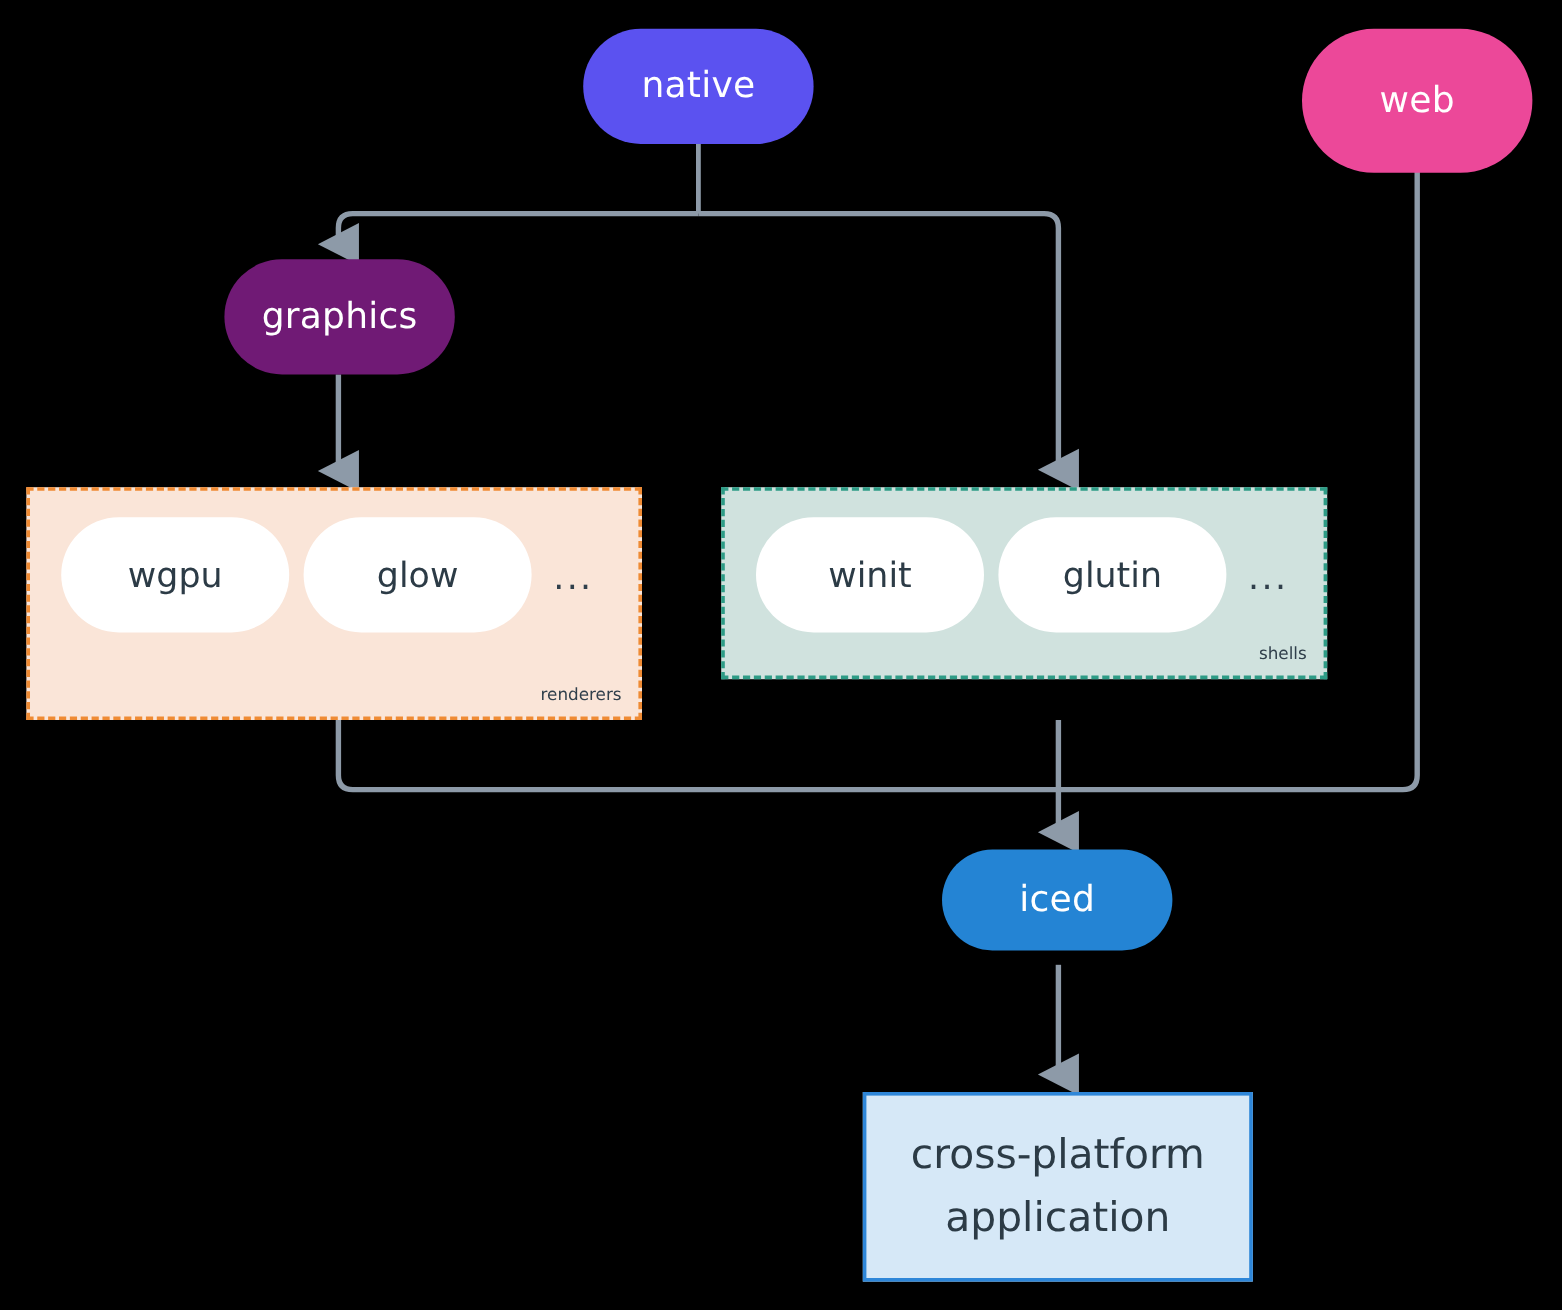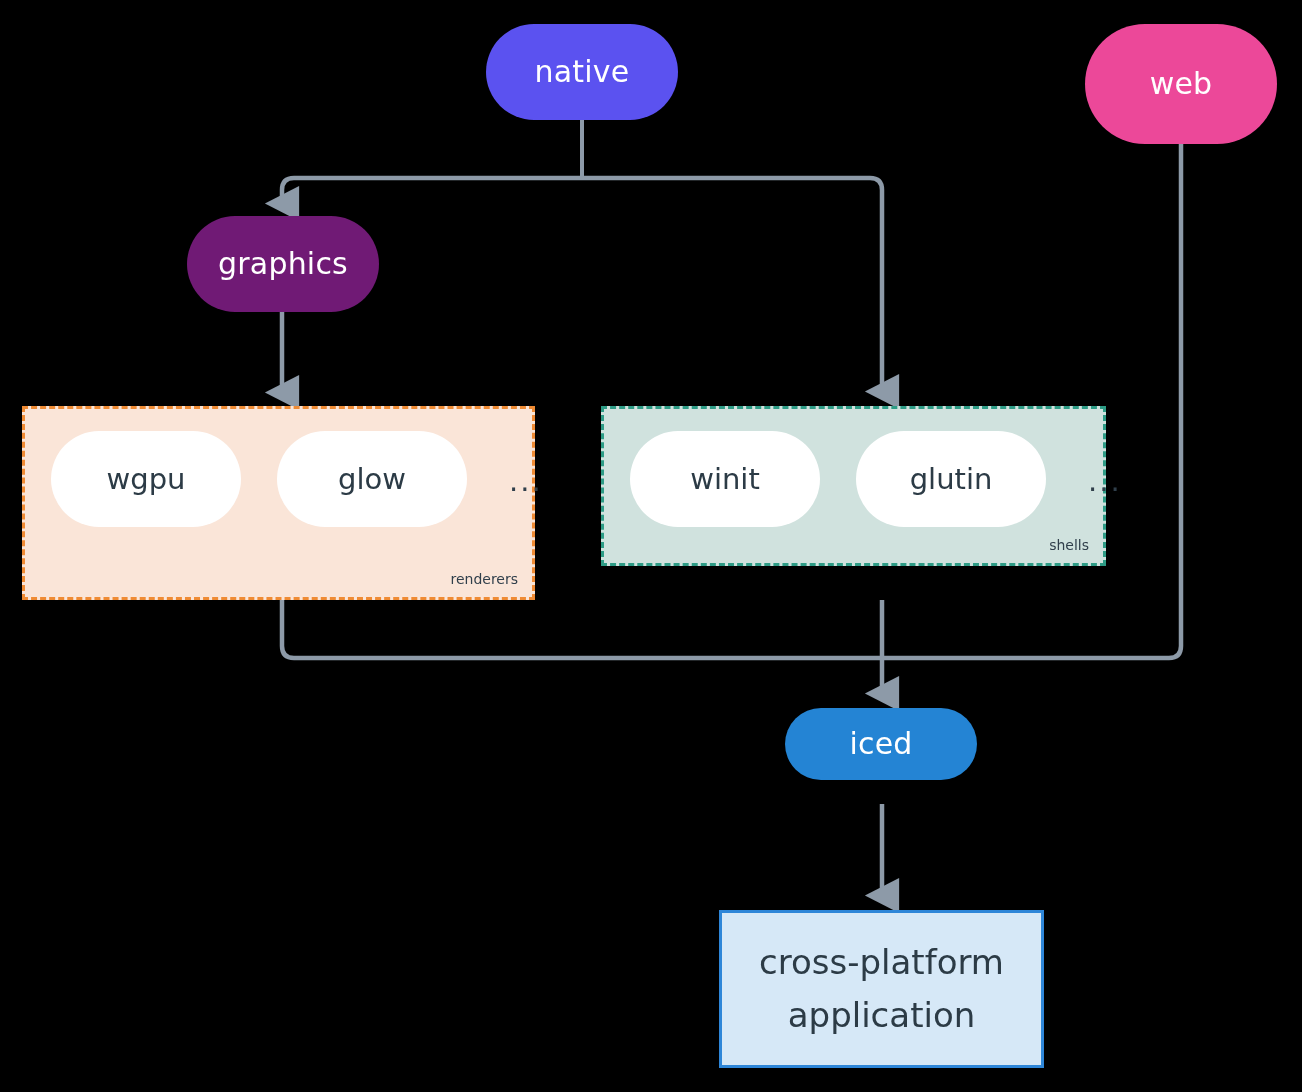--- a/index.html
+++ b/index.html
@@ -49,21 +49,21 @@
   }
   .pill-web {
     left: 1085px; top: 24px; width: 192px; height: 120px;
     background: #ec4899;
   }
   .pill-graphics {
     left: 187px; top: 216px; width: 192px; height: 96px;
     background: #701a75;
   }
   .pill-iced {
-    left: 785px; top: 708px; width: 192px; height: 72px;
+    left: 785px; top: 708px; width: 192px; height: 84px;
     background: #2484d4;
   }
 
   
   .group {
     position: absolute;
     box-sizing: border-box;
     border-style: dashed;
     border-width: 3px;
   }
@@ -84,21 +84,21 @@
     bottom: 10px;
     font-size: 14px;
     color: #303f4b;
   }
   .chip-row {
     position: absolute;
     left: 26px;
     top: 22px;
     display: flex;
     align-items: center;
-    gap: 36px;
+    gap: 12px;
     text-align: right;
   }
   .chip {
     box-sizing: border-box;
     height: 96px;
     min-width: 190px;
     padding: 0 26px;
     background: #ffffff;
     border-radius: 999px;
     display: flex;

